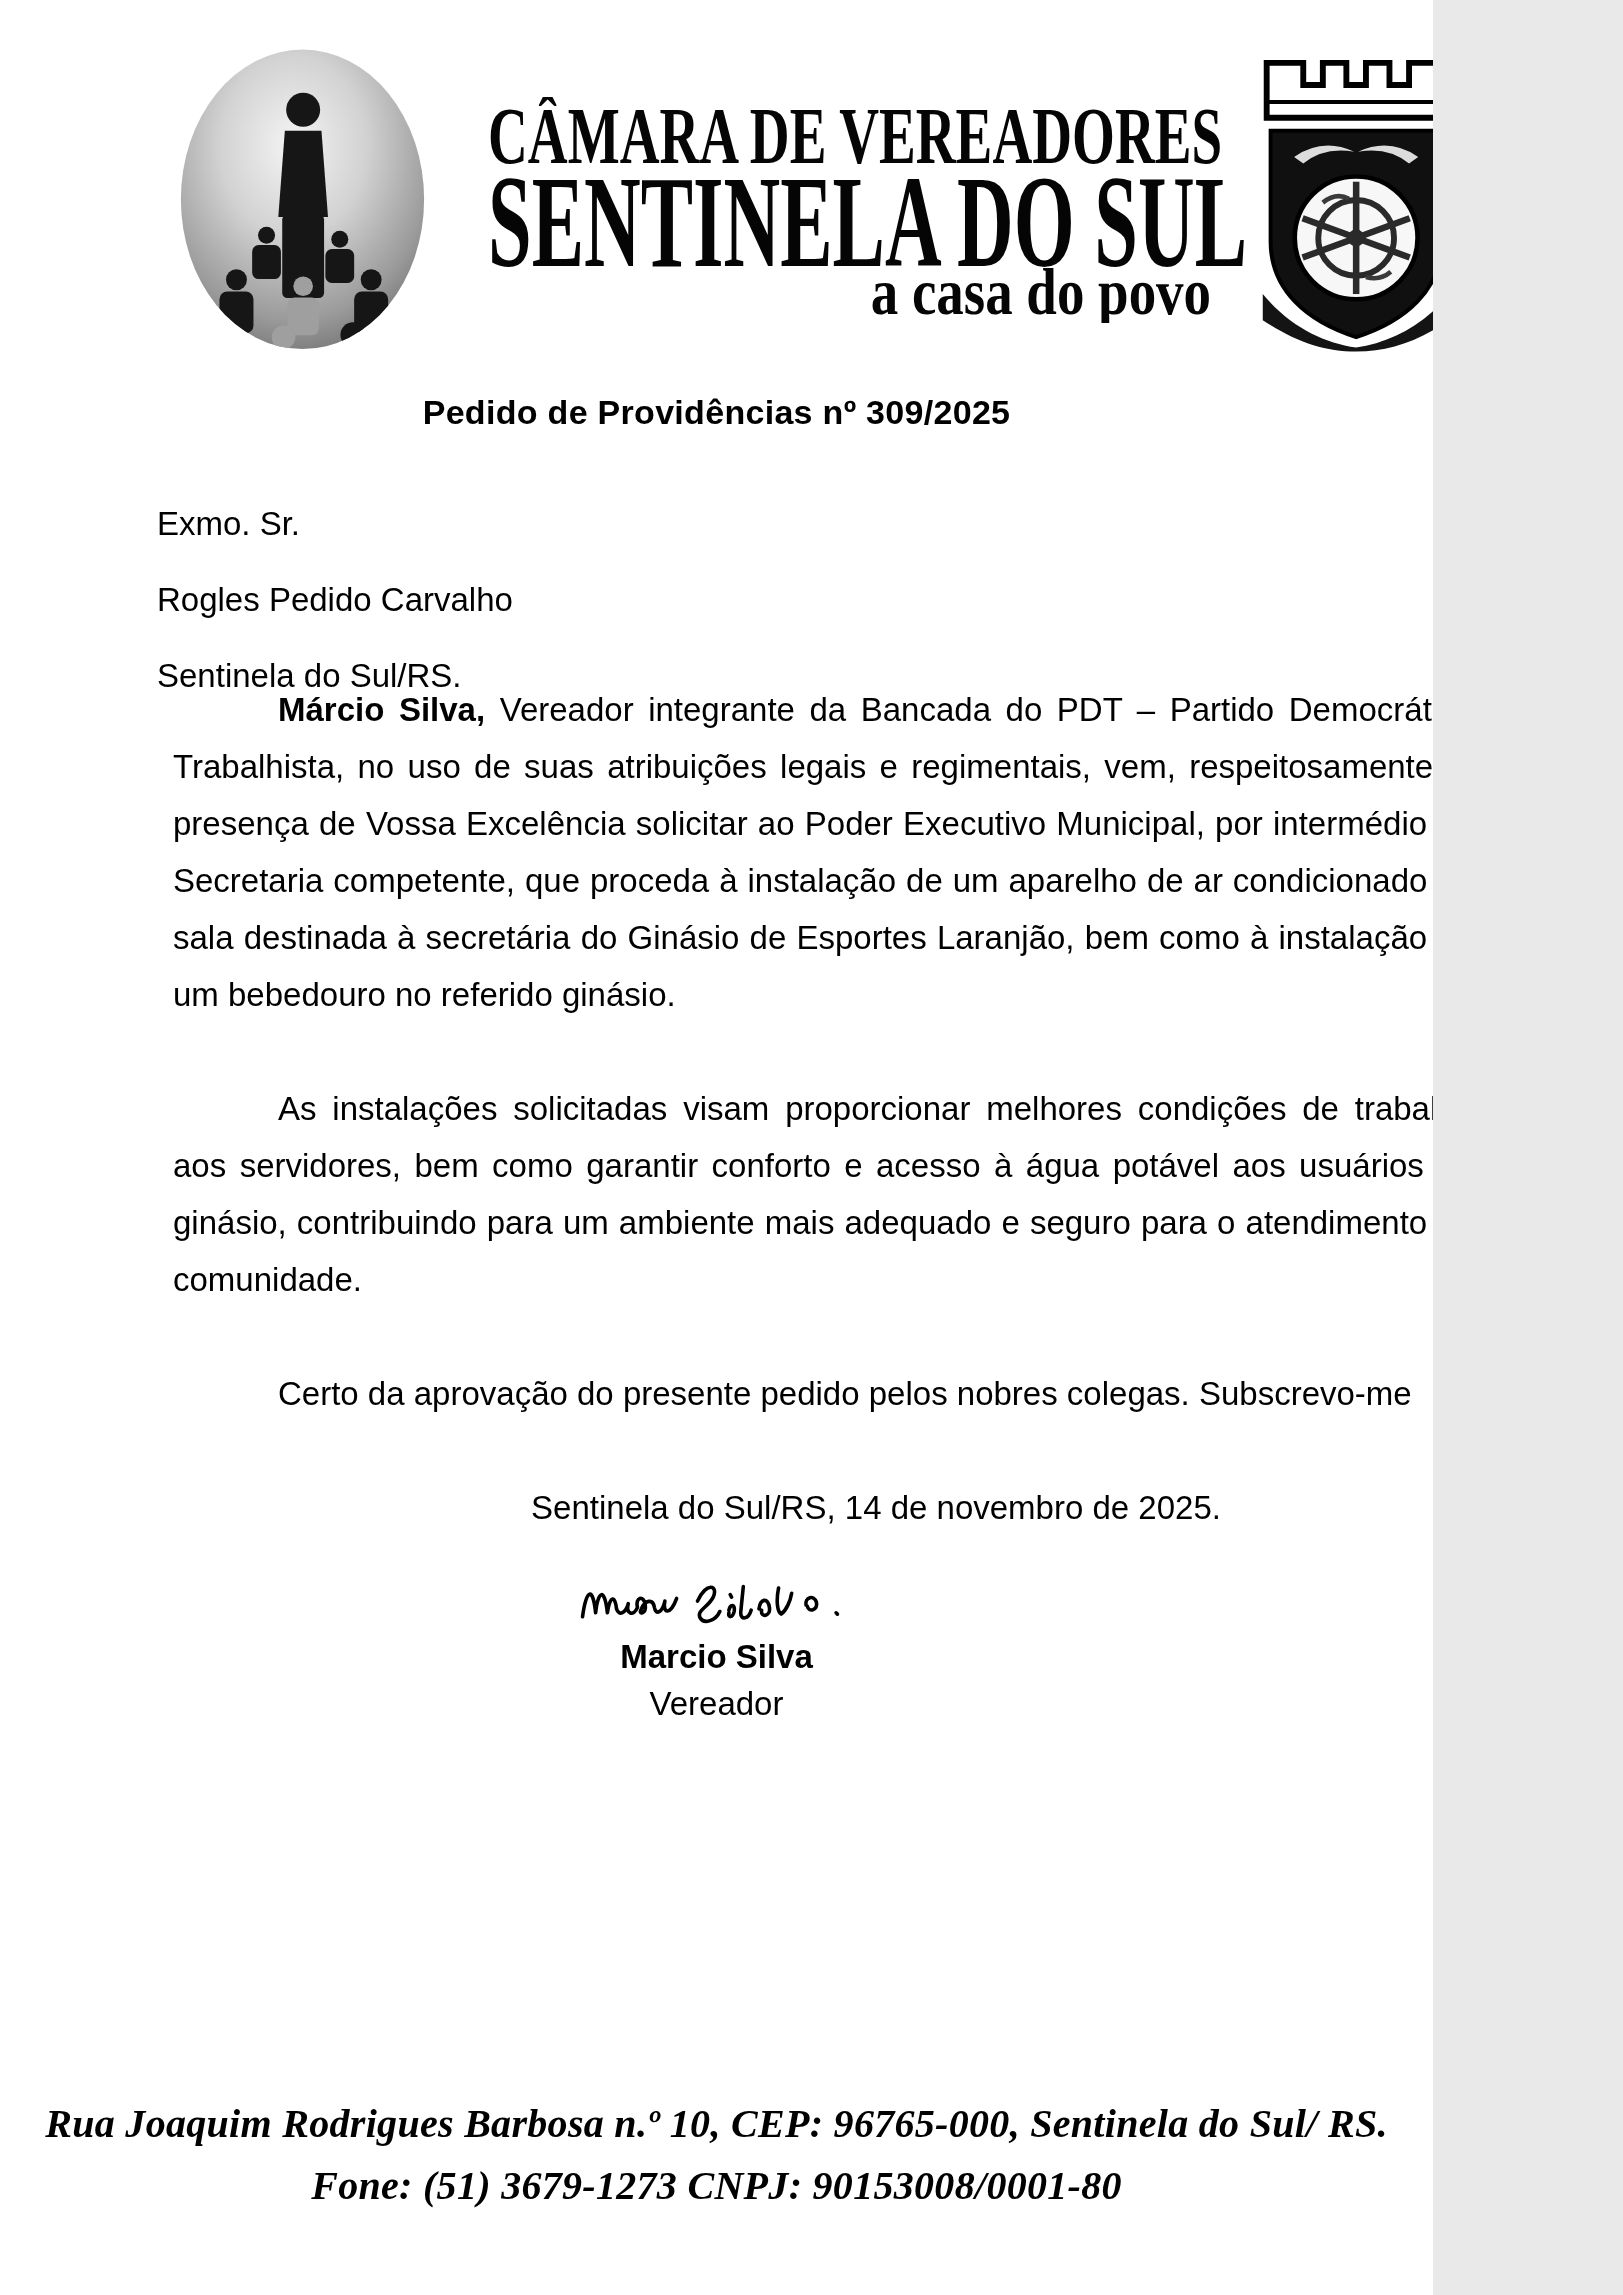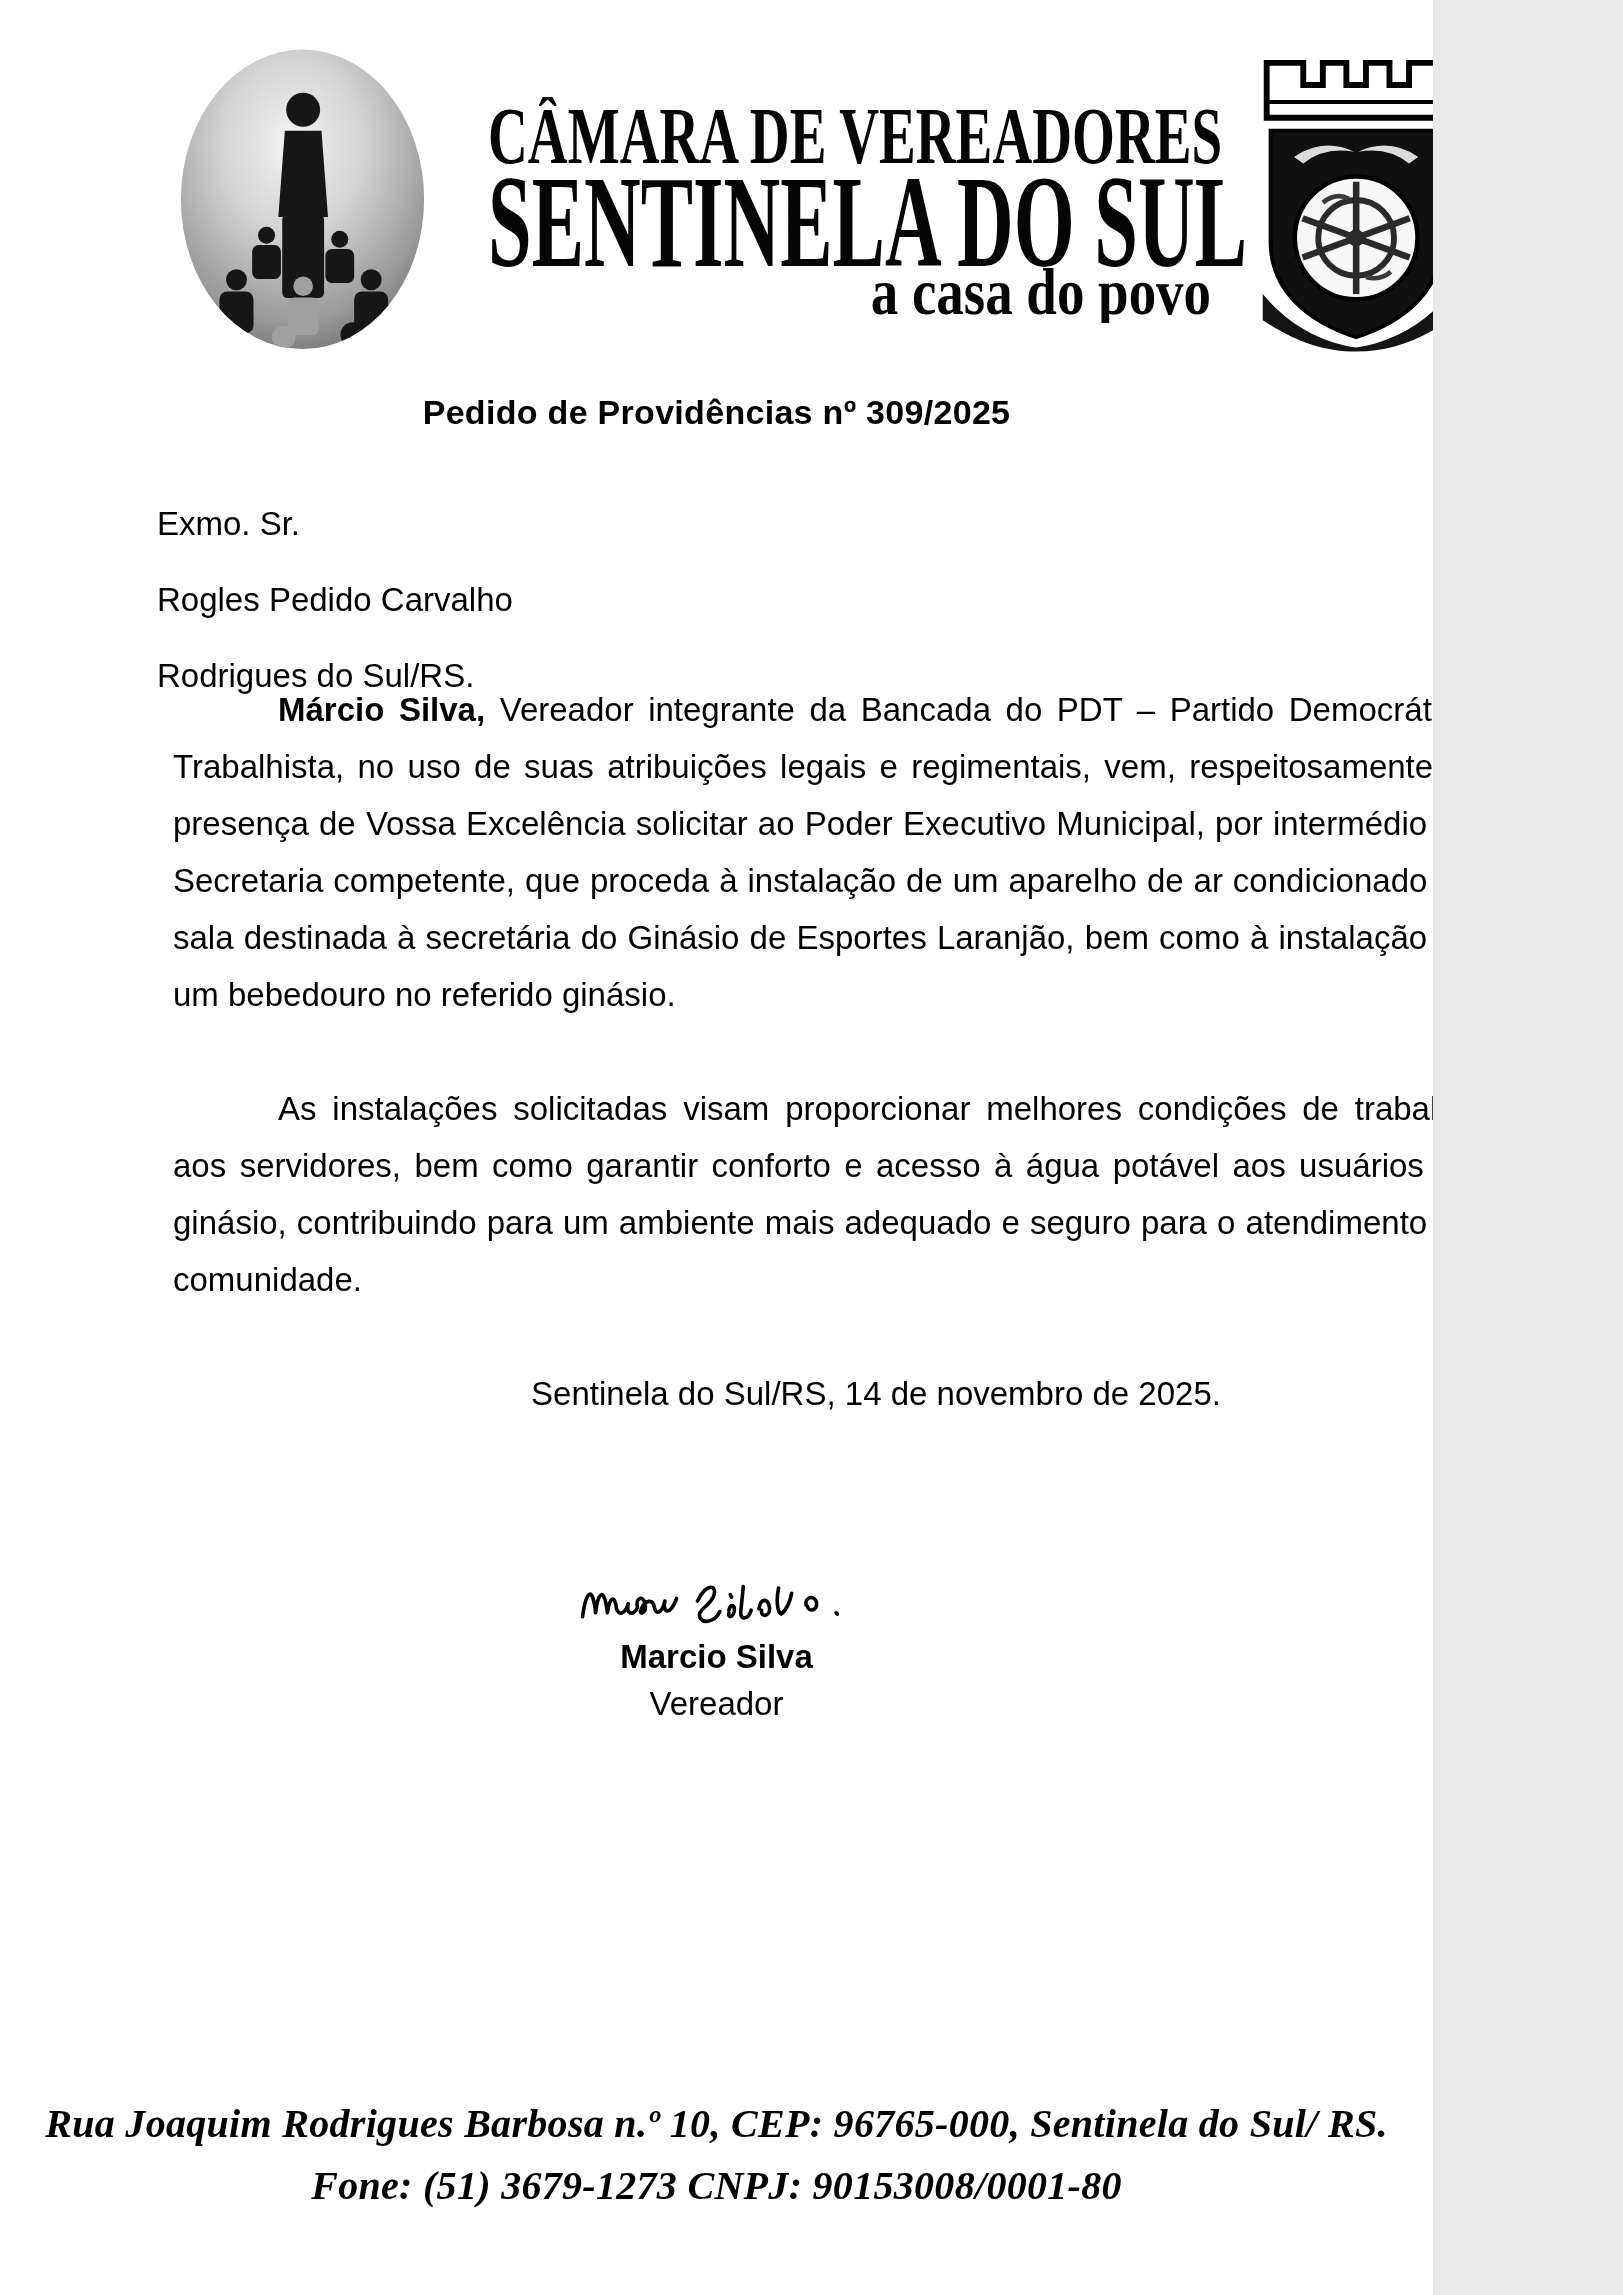--- a/index.html
+++ b/index.html
@@ -118,26 +118,27 @@
     <path d="M176,352 q22,6 38,-8" fill="none" stroke="#3a3a3a" stroke-width="7"></path>
 
     <path d="M18,378 C60,428 110,452 161,460 C212,452 262,428 304,378 L304,418 C252,452 210,466 161,466 C112,466 70,452 18,418 Z" fill="#141414"></path>
   </svg>
 
   <div class="doc-title">Pedido de Providências nº 309/2025</div>
 
   <div class="addressee">
     <div>Exmo. Sr.</div>
     <div>Rogles Pedido Carvalho</div>
-    <div>Rodrigues do Sul/RS.</div>
+    <div>Sentinela do Sul/RS.</div>
   </div>
 
   <div class="body-text">
     <p><span class="lead">Márcio Silva,</span><span> Vereador integrante da Bancada do PDT – Partido Democrático Trabalhista, no uso de suas atribuições legais e regimentais, vem, respeitosamente, à presença de Vossa Excelência solicitar ao Poder Executivo Municipal, por intermédio da Secretaria competente, que proceda à instalação de um aparelho de ar condicionado na sala destinada à secretária do Ginásio de Esportes Laranjão, bem como à instalação de um bebedouro no referido ginásio.</span></p>
     <p>As instalações solicitadas visam proporcionar melhores condições de trabalho aos servidores, bem como garantir conforto e acesso à água potável aos usuários do ginásio, contribuindo para um ambiente mais adequado e seguro para o atendimento da comunidade.</p>
+    <p>Certo da aprovação do presente pedido pelos nobres colegas. Subscrevo-me</p>
     <p class="dateline">Sentinela do Sul/RS, 14 de novembro de 2025.</p>
   </div>
 
   <div class="sig">
     <svg class="sig-scribble" width="281" height="54" viewBox="0 0 430 82" aria-hidden="true">
       <g fill="none" stroke="#000" stroke-width="5.5" stroke-linecap="round" stroke-linejoin="round">
         <path d="M10,62 C16,18 26,16 30,56 C34,20 44,18 48,56 C52,28 60,30 62,50 C66,62 76,56 80,42 C76,58 88,62 94,48 C90,32 104,28 106,44 C108,58 94,60 100,50 C106,36 118,34 120,48 C122,60 132,56 136,38 C132,56 144,62 154,34"></path>
         <path d="M186,38 C200,8 218,14 210,32 C202,48 184,52 190,64 C196,74 214,68 220,54 M234,52 C236,42 244,42 242,54 C240,64 232,64 234,56 M236,28 L238,32 M256,16 L252,56 C252,68 264,66 268,52 M280,50 C282,34 294,32 296,48 C298,62 282,64 284,52 M310,18 C306,38 308,54 314,58 C322,52 328,38 330,26"></path>
         <path d="M352,44 C350,32 364,28 368,40 C370,52 356,56 354,46"></path>
         <path d="M398,56 L400,58"></path>

